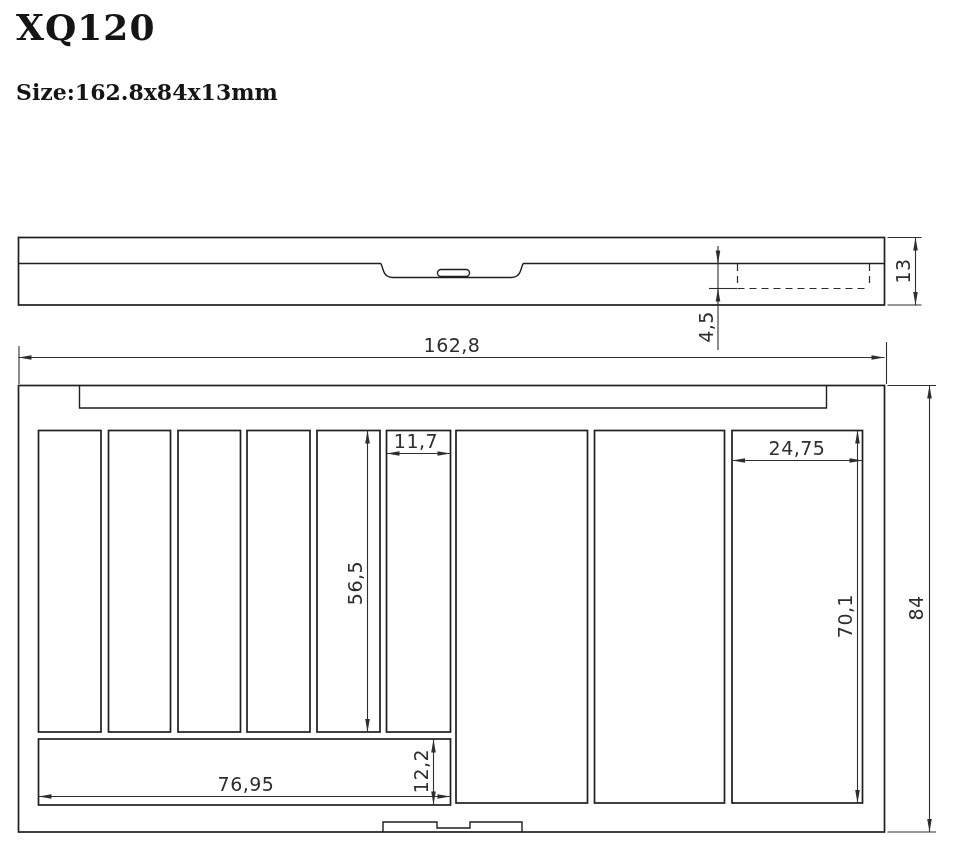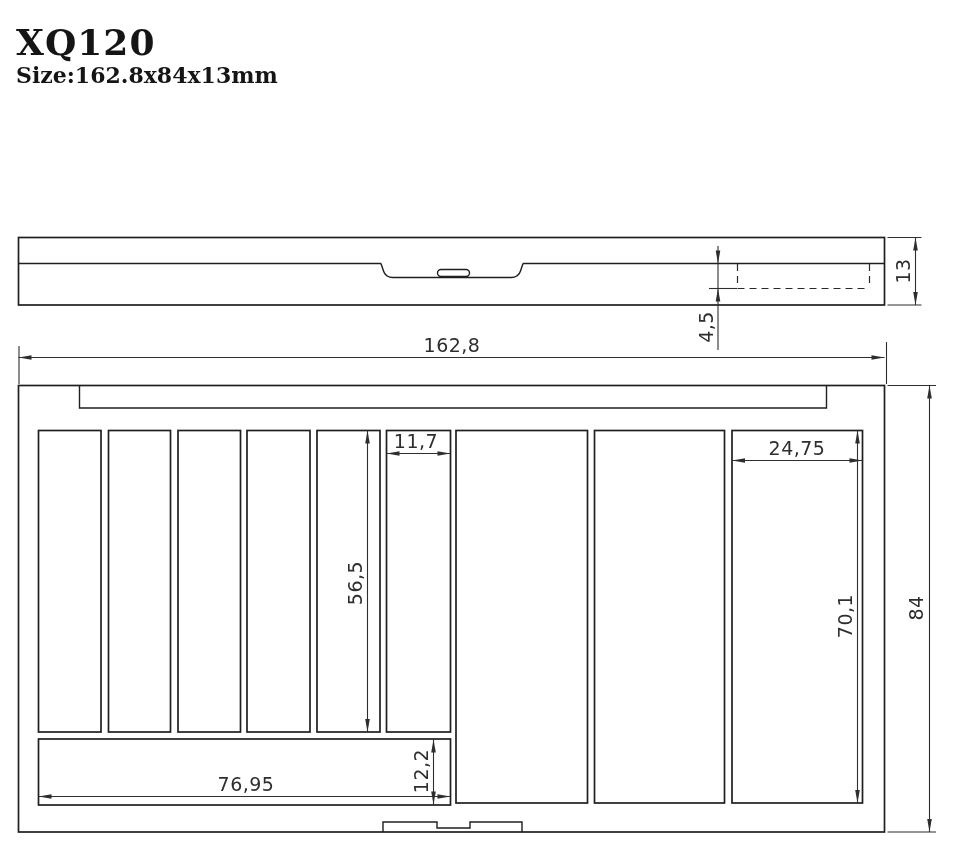--- a/index.html
+++ b/index.html
@@ -1,28 +1,28 @@
 <!DOCTYPE html>
 <html><head>
 <meta charset="utf-8">
 <style>
   html,body{margin:0;padding:0;}
   body{
     width:967px;height:868px;position:relative;overflow:hidden;
     background:#ffffff;
     font-family:"DejaVu Sans",sans-serif;
   }
-  .title-block{position:absolute;left:16px;top:23px;color:#111;}
+  .title-block{position:absolute;left:16px;top:8px;color:#111;}
   .model-name{
     font-family:"DejaVu Serif",serif;font-weight:700;
     font-size:36px;line-height:1.1;letter-spacing:1px;color:#151515;
   }
   .size-line{
     font-family:"DejaVu Serif",serif;font-weight:700;
-    font-size:22px;line-height:1.15;letter-spacing:0px;color:#151515;
+    font-size:22px;line-height:1.15;letter-spacing:0px;color:#151515;margin-top:32px;
   }
   svg{position:absolute;left:0;top:0;}
   .geo{stroke:#1f1f1f;stroke-width:1.7;fill:none;stroke-linejoin:miter;}
   .geo-thin{stroke:#1f1f1f;stroke-width:1.4;fill:none;}
   .hid{stroke:#2a2a2a;stroke-width:1.2;fill:none;stroke-dasharray:7 5;}
   .dim{stroke:#2e2e2e;stroke-width:1.1;fill:none;}
   .arr{fill:#2e2e2e;stroke:none;}
   .dimtxt{
     font-family:"DejaVu Sans",sans-serif;font-size:19px;fill:#2e2e2e;
     letter-spacing:0.5px;

